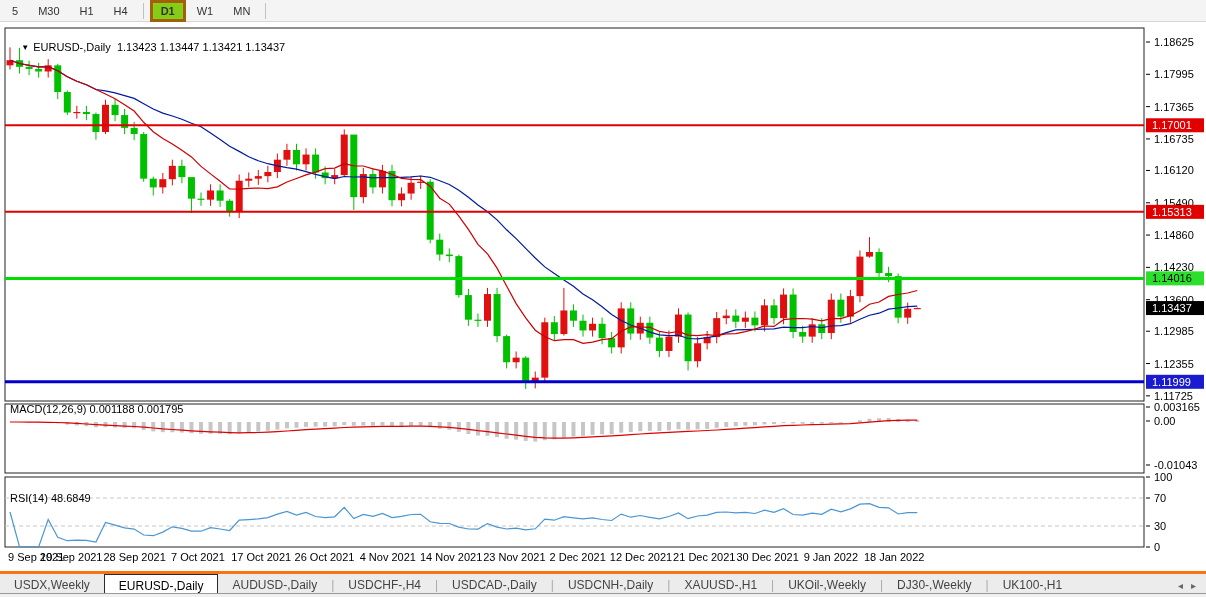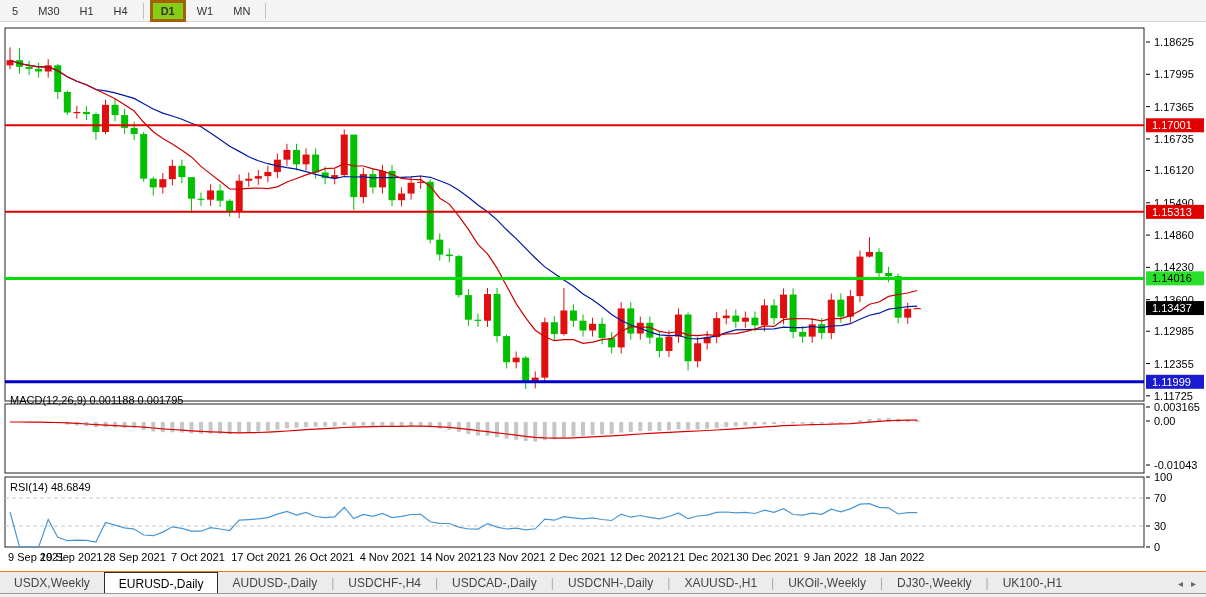--- a/index.html
+++ b/index.html
@@ -10,21 +10,21 @@
            border-bottom:1px solid #d6d6d6;display:flex;align-items:center;padding-left:2px;box-sizing:border-box;}
   .tfbtn{font-size:11px;color:#333;padding:2px 8px;margin:0 1px;border:1px solid transparent;cursor:default;}
   .tfbtn.active{background:#84cc16;border:3px solid #a16207;box-shadow:inset 0 0 1px #ccc;font-weight:bold;}
   .tfdiv{width:1px;height:16px;background:#c0c0c0;margin:0 5px;}
   
   svg.chart{position:absolute;top:24px;left:0;}
   .overlay{position:absolute;font-size:11px;color:#000;white-space:pre;}
   .tri{font-size:8px;vertical-align:1px;margin-right:4px;color:#000;}
   
   .tabbar{position:absolute;top:571px;left:0;width:1206px;height:22px;background:#ececec;
-          border-top:1px solid #f97316;display:flex;align-items:stretch;font-size:12px;color:#444;}
+          border-top:3px solid #f97316;display:flex;align-items:stretch;font-size:12px;color:#444;}
   .tab{display:flex;align-items:center;padding:0 14px;cursor:default;}
   .tab.active{background:#ffffff;border:1px solid #2b2b2b;border-bottom:none;color:#000;margin-top:0px;}
   .tabsep{display:flex;align-items:center;color:#aaa;}
   .tabarrows{margin-left:auto;display:flex;align-items:center;gap:8px;color:#666;font-size:10px;padding-right:10px;}
   .bottomstrip{position:absolute;top:593px;left:0;width:1206px;height:4px;background:#f0f0f0;border-top:1px solid #9a9a9a;}
 </style>
 </head>
 <body>
 
 <div class="window">
@@ -425,22 +425,25 @@
         <text x="514.4" y="537" font-size="11" fill="#000" text-anchor="middle" font-family="Liberation Sans, sans-serif">23 Nov 2021</text>
         <text x="577.6999999999999" y="537" font-size="11" fill="#000" text-anchor="middle" font-family="Liberation Sans, sans-serif">2 Dec 2021</text>
         <text x="641" y="537" font-size="11" fill="#000" text-anchor="middle" font-family="Liberation Sans, sans-serif">12 Dec 2021</text>
         <text x="704.3" y="537" font-size="11" fill="#000" text-anchor="middle" font-family="Liberation Sans, sans-serif">21 Dec 2021</text>
         <text x="767.5999999999999" y="537" font-size="11" fill="#000" text-anchor="middle" font-family="Liberation Sans, sans-serif">30 Dec 2021</text>
         <text x="830.9" y="537" font-size="11" fill="#000" text-anchor="middle" font-family="Liberation Sans, sans-serif">9 Jan 2022</text>
         <text x="894.1999999999999" y="537" font-size="11" fill="#000" text-anchor="middle" font-family="Liberation Sans, sans-serif">18 Jan 2022</text>
       </g>
     </svg>
 
-  <div class="overlay" style="top:394px;left:10px;">MACD(12,26,9) 0.001188 0.001795</div>
-  <div class="overlay" style="top:481px;left:10px;">RSI(14) 48.6849</div>
+  <div class="overlay" style="top:29px;left:9px;">
+    <span class="tri">▼</span><span>EURUSD-,Daily</span>&nbsp;&nbsp;<span>1.13423 1.13447 1.13421 1.13437</span>
+  </div>
+  <div class="overlay" style="top:403px;left:10px;">MACD(12,26,9) 0.001188 0.001795</div>
+  <div class="overlay" style="top:492px;left:10px;">RSI(14) 48.6849</div>
 
   <div class="tabbar" id="tabbar">
       <div class="tab">USDX,Weekly</div>
       <div class="tab active">EURUSD-,Daily</div>
       <div class="tab">AUDUSD-,Daily</div>
       <div class="tabsep">|</div>
       <div class="tab">USDCHF-,H4</div>
       <div class="tabsep">|</div>
       <div class="tab">USDCAD-,Daily</div>
       <div class="tabsep">|</div>

